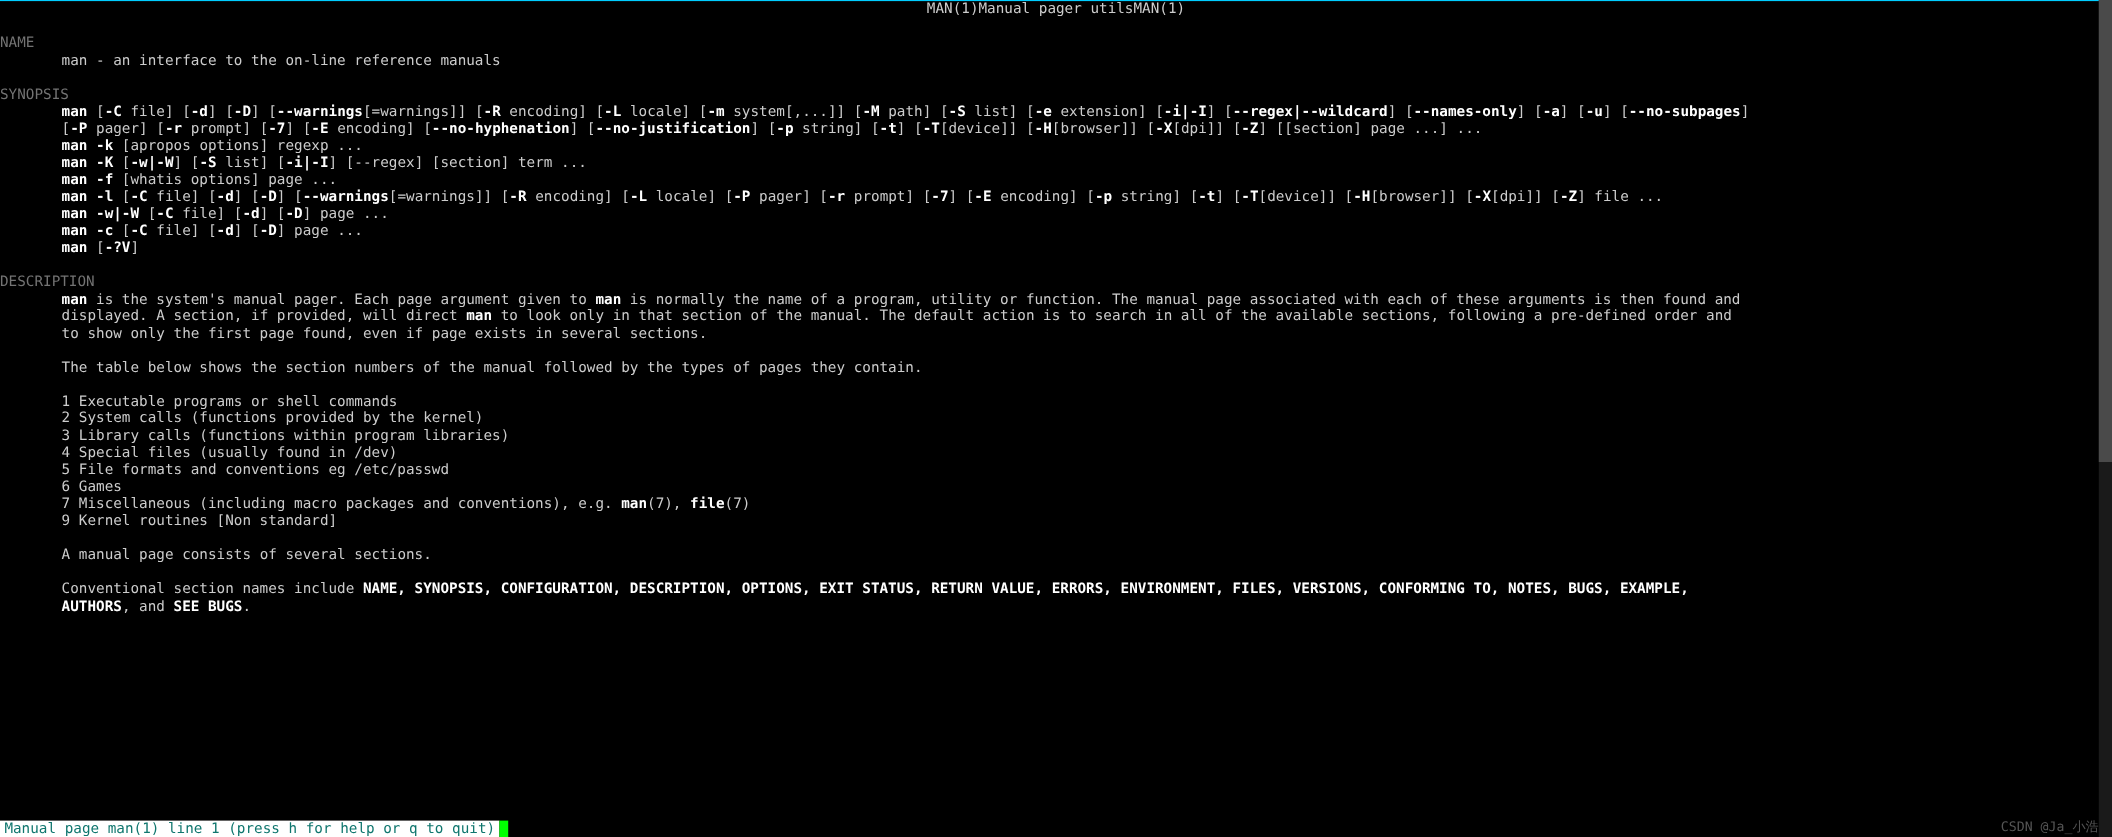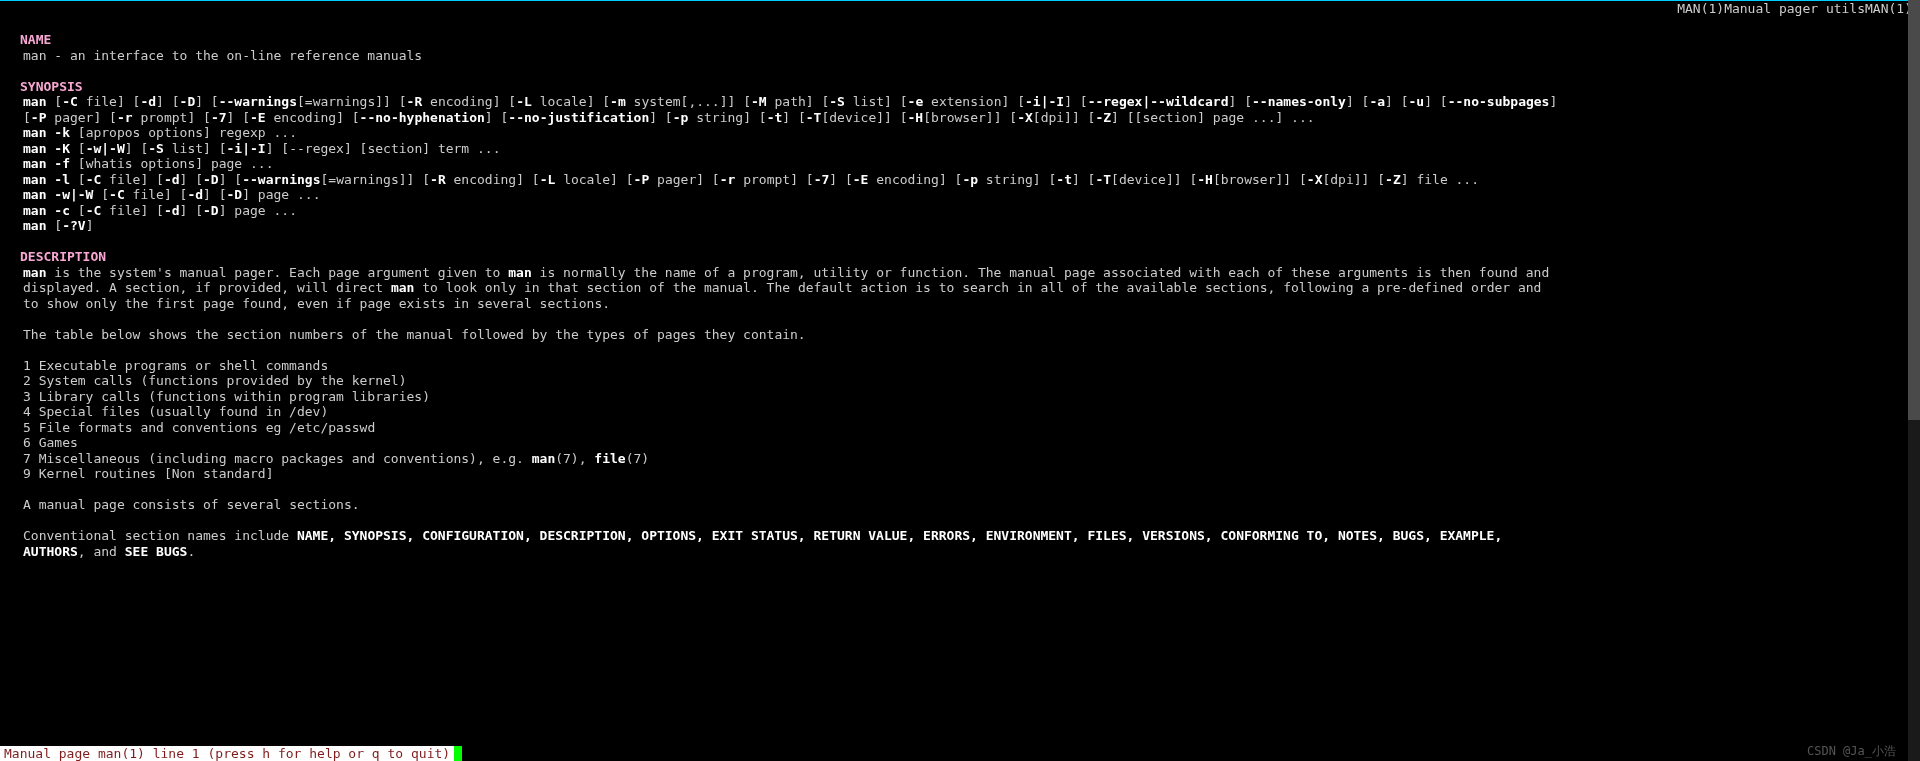--- a/index.html
+++ b/index.html
@@ -1,26 +1,26 @@
 <!DOCTYPE html>
 <html><head>
 <meta charset="utf-8">
 <style>
 html,body{margin:0;padding:0;background:#000;color:#ccc;font-family:"DejaVu Sans Mono","Liberation Mono",Consolas,monospace;font-size:13px;line-height:15.5px;width:1920px;height:761px;overflow:hidden}
 .page{position:relative;width:1920px;height:761px}
-.topbar{display:flex;justify-content:flex-end;padding:0 8px;border-top:1px solid #0cf}
-.section-head{font-weight:bold;color:#f9a8d4;padding-left:20px}
-.indent{padding-left:23px;white-space:nowrap}
+.topbar{display:flex;justify-content:center;padding:0 8px;border-top:1px solid #0cf}
+.section-head{font-weight:normal;color:#737373;padding-left:0}
+.indent{padding-left:56px;white-space:nowrap}
 .b{font-weight:bold;color:#fff}
 .u{}
 .spacer{height:15.5px}
 .statusbar{position:absolute;left:0;bottom:0;width:100%;display:flex;align-items:flex-start}
-.status-txt{background:#fff;color:#7f1d1d;padding:0 4px}
+.status-txt{background:#fff;color:#0f766e;padding:0 4px}
 .cursor{display:inline-block;width:8px;height:15px;background:#0f0}
-.watermark{position:absolute;right:24px;bottom:2px;color:#555;font-size:12px}
+.watermark{position:absolute;right:12px;bottom:2px;color:#555;font-size:12px}
 .scrollbar{position:absolute;right:0;top:0;width:12px;height:100%;background:#1a1a1a}
 .thumb{position:absolute;right:0;top:0;width:12px;height:420px;background:#4a4a4a}
 </style>
 </head>
 <body>
 
 <div class="page">
 
 <div class="topbar">
   <span>MAN(1)</span>

